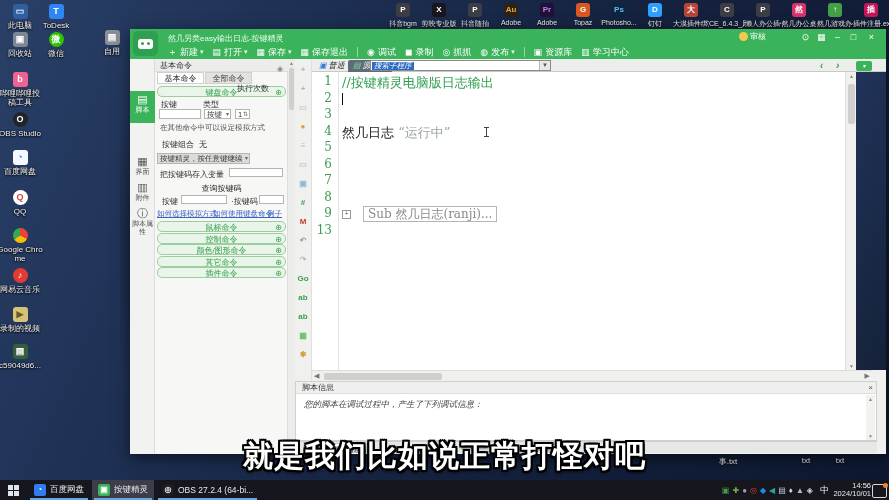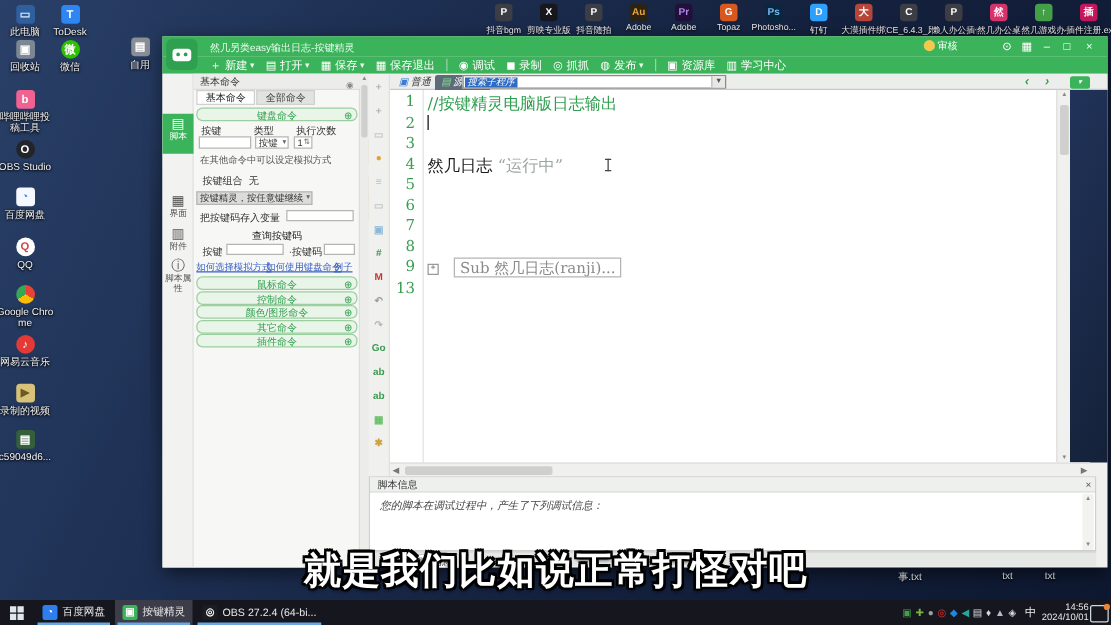--- a/index.html
+++ b/index.html
@@ -62,21 +62,21 @@
   #pscroll{position:absolute;left:158px;top:30px;width:7px;height:395px;background:#ececea;}
   #pscroll .th{position:absolute;left:1px;top:9px;width:5px;height:42px;background:#cfcfcd;border-radius:2px;cursor:pointer;}
   .sarrow{position:absolute;width:7px;font-size:5px;color:#888;text-align:center;cursor:pointer;}
   #stripv{position:absolute;left:165px;top:30px;width:17px;height:322px;background:#f0f0ee;border-right:1px solid #e0e0de;box-sizing:border-box;}
   .vico{position:absolute;left:0;width:16px;text-align:center;font-size:8px;cursor:pointer;font-weight:bold;}
   
   #edtabs{position:absolute;left:182px;top:30px;width:574px;height:13px;background:#eceeec;border-bottom:1px solid #c8c8c6;box-sizing:border-box;font-style:italic;}
   .etab{position:absolute;top:1px;height:12px;font-size:8px;line-height:12px;padding:0 5px;cursor:pointer;color:#333;}
   .etab .eg{margin-right:2px;}
   #etab-src{background:#5f6b78;color:#fff;border-radius:2px 2px 0 0;}
-  #combo{position:absolute;left:58px;top:1px;width:211px;height:11px;background:#fff;border:1px solid #8a8a88;box-sizing:border-box;cursor:text;}
+  #combo{position:absolute;left:58px;top:1px;width:181px;height:11px;background:#fff;border:1px solid #8a8a88;box-sizing:border-box;cursor:text;}
   #combo .sel{position:absolute;left:1px;top:1px;height:8px;background:#2e6bc4;color:#fff;font-size:7.5px;line-height:8px;padding:0 2px;}
   #combo .car{position:absolute;right:0;top:0;width:10px;height:9px;background:#e8e8e6;border-left:1px solid #bbb;font-size:6px;color:#555;text-align:center;line-height:9px;cursor:pointer;}
   .navar{position:absolute;top:1px;font-size:10px;color:#2f9e4c;font-weight:bold;cursor:pointer;}
   #navbox{position:absolute;left:544px;top:2px;width:16px;height:10px;background:#3bb35a;border-radius:2px;color:#fff;font-size:6px;text-align:center;line-height:10px;cursor:pointer;}
   #edbody{position:absolute;left:182px;top:43px;width:533px;height:298px;background:#fff;}
   #gutline{position:absolute;left:26px;top:0;width:1px;height:298px;background:#e2e2e2;}
   .eline{position:absolute;left:0;width:530px;height:16px;white-space:nowrap;font-family:"DejaVu Serif","Liberation Serif",serif;}
   .eline .num{display:inline-block;width:20px;text-align:right;color:#3a9d52;font-size:12px;vertical-align:top;}
   .eline .ct{margin-left:10px;font-size:13px;color:#1a1a1a;}
   .ct.comment{color:#2f9e4f;}
@@ -331,21 +331,21 @@
 
     <div id="panel">
       <div class="hdr"><span>基本命令</span><span class="pin">◉</span></div>
       <div id="ptabs">
           <div class="ptab active" style="left: 2px;">基本命令</div>
           <div class="ptab" style="left: 50px;">全部命令</div>
         </div>
       <div class="gpill" style="top:27px;"><span>键盘命令</span><span class="plus">⊕</span></div>
       <div class="plab" style="left:6px;top:40px;">按键</div>
       <div class="plab" style="left:48px;top:40px;">类型</div>
-      <div class="plab" style="left:82px;top:40px;">执行次数</div>
+      <div class="plab" style="left:82px;top:24px;">执行次数</div>
       <div class="pinput" style="left:4px;top:50px;width:42px;"></div>
       <div class="psel" style="left:49px;top:50px;width:27px;"><span>按键</span><span class="ar">▾</span></div>
       <div class="psel" style="left:80px;top:50px;width:15px;"><span>1</span><span class="ar">⇅</span></div>
       <div class="gbtn" style="left:97px;top:50px;">插入→</div>
       <div class="plab" style="left:5px;top:64px;color:#555;font-size:7.5px;">在其他命令中可以设定模拟方式</div>
       <div class="plab" style="left:7px;top:80px;">按键组合</div>
       <div class="plab" style="left:44px;top:80px;">无</div>
       <div class="gbtn" style="left:97px;top:78px;">插入→</div>
       <div class="psel" style="left:2px;top:94px;width:93px;height:11px;background:#dcdcda;"><span>按键精灵，按任意键继续</span><span class="ar">▾</span></div>
       <div class="gbtn" style="left:97px;top:94px;">插入→</div>

